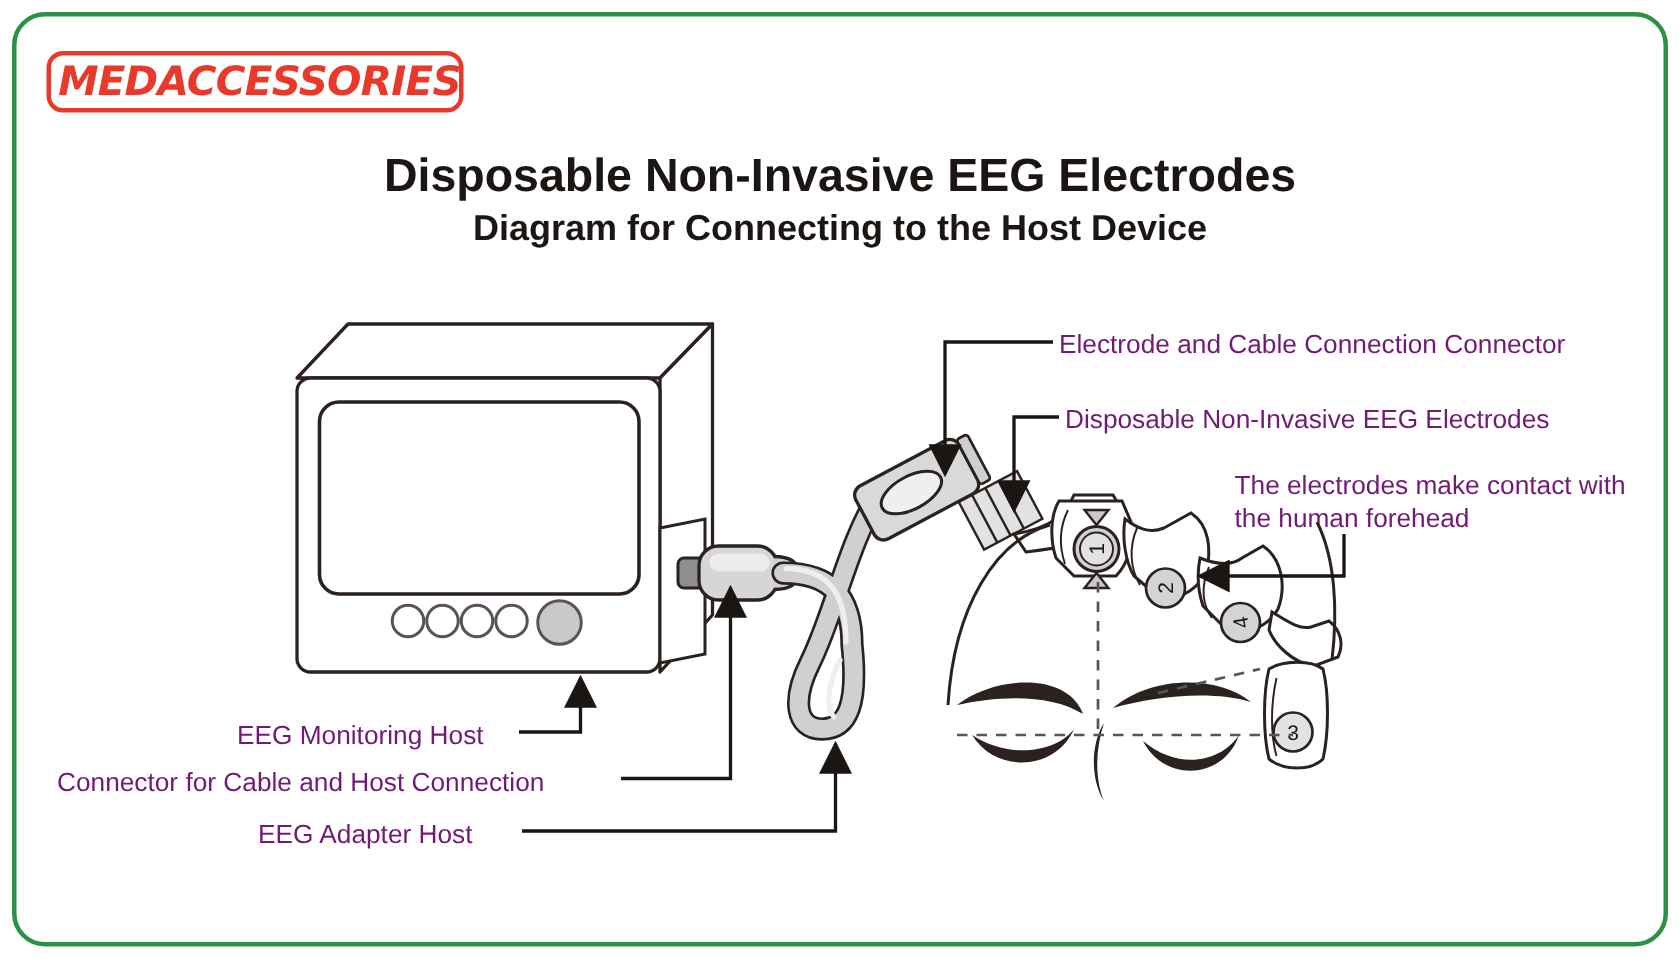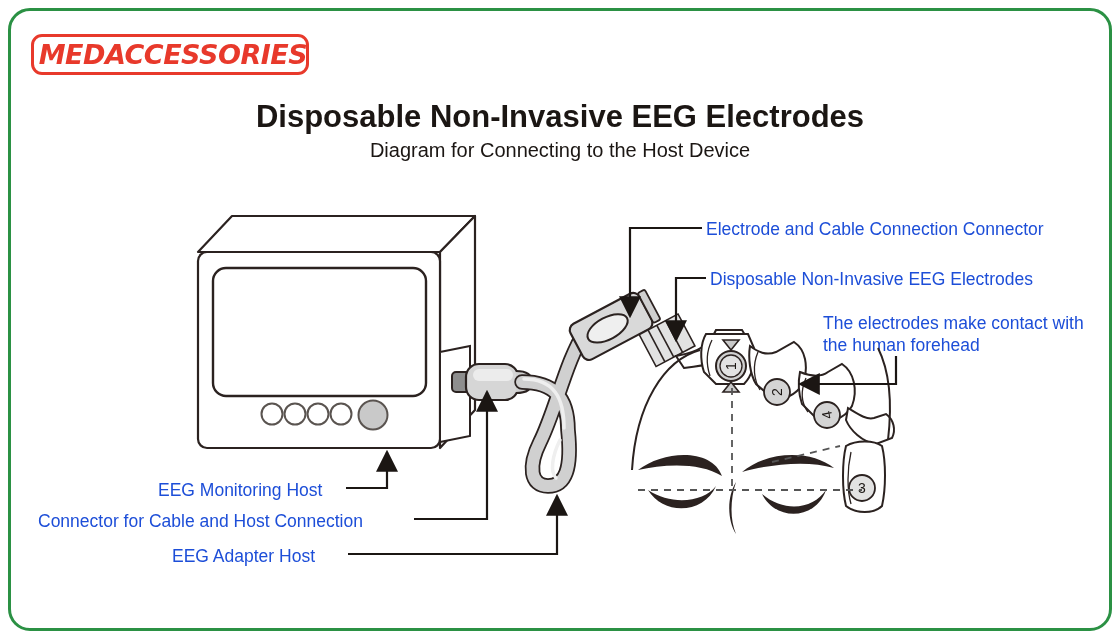--- a/index.html
+++ b/index.html
@@ -11,23 +11,23 @@
   #logo{position:absolute;left:31px;top:34px;width:278px;height:41px;box-sizing:border-box;
         border:3px solid #e8392b;border-radius:11px;background:#fff;}
   #logo .word{position:absolute;left:0;top:0;width:278px;height:35px;line-height:35px;
         text-align:center;color:#e8392b;font-family:"DejaVu Sans",sans-serif;
         font-weight:bold;font-style:italic;font-size:27px;letter-spacing:-0.5px;}
   
   #title1{position:absolute;left:0;top:99px;width:1120px;text-align:center;
           font-size:31px;font-weight:bold;color:#1b1613;font-family:"Liberation Sans",sans-serif;
           letter-spacing:0px;}
   #title2{position:absolute;left:0;top:139px;width:1120px;text-align:center;
-          font-size:20px;font-weight:normal;color:#1b1613;font-family:"Liberation Sans",sans-serif;}
+          font-size:24px;font-weight:bold;color:#1b1613;font-family:"Liberation Sans",sans-serif;}
   
-  .anno{position:absolute;font-size:17.5px;color:#1d4ed8;font-family:"Liberation Sans",sans-serif;
+  .anno{position:absolute;font-size:17.5px;color:#701a75;font-family:"Liberation Sans",sans-serif;
         white-space:nowrap;line-height:22px;}
   #a-conn{left:706px;top:218px;}
   #a-elec{left:710px;top:268px;}
   #a-contact{left:787px;top:312px;white-space:normal;width:300px;margin-left:36px;}
   #a-host{left:158px;top:479px;}
   #a-cablehost{left:38px;top:510px;}
   #a-adapter{left:172px;top:545px;}
   svg{position:absolute;left:0;top:0;}
 </style>
 </head>

